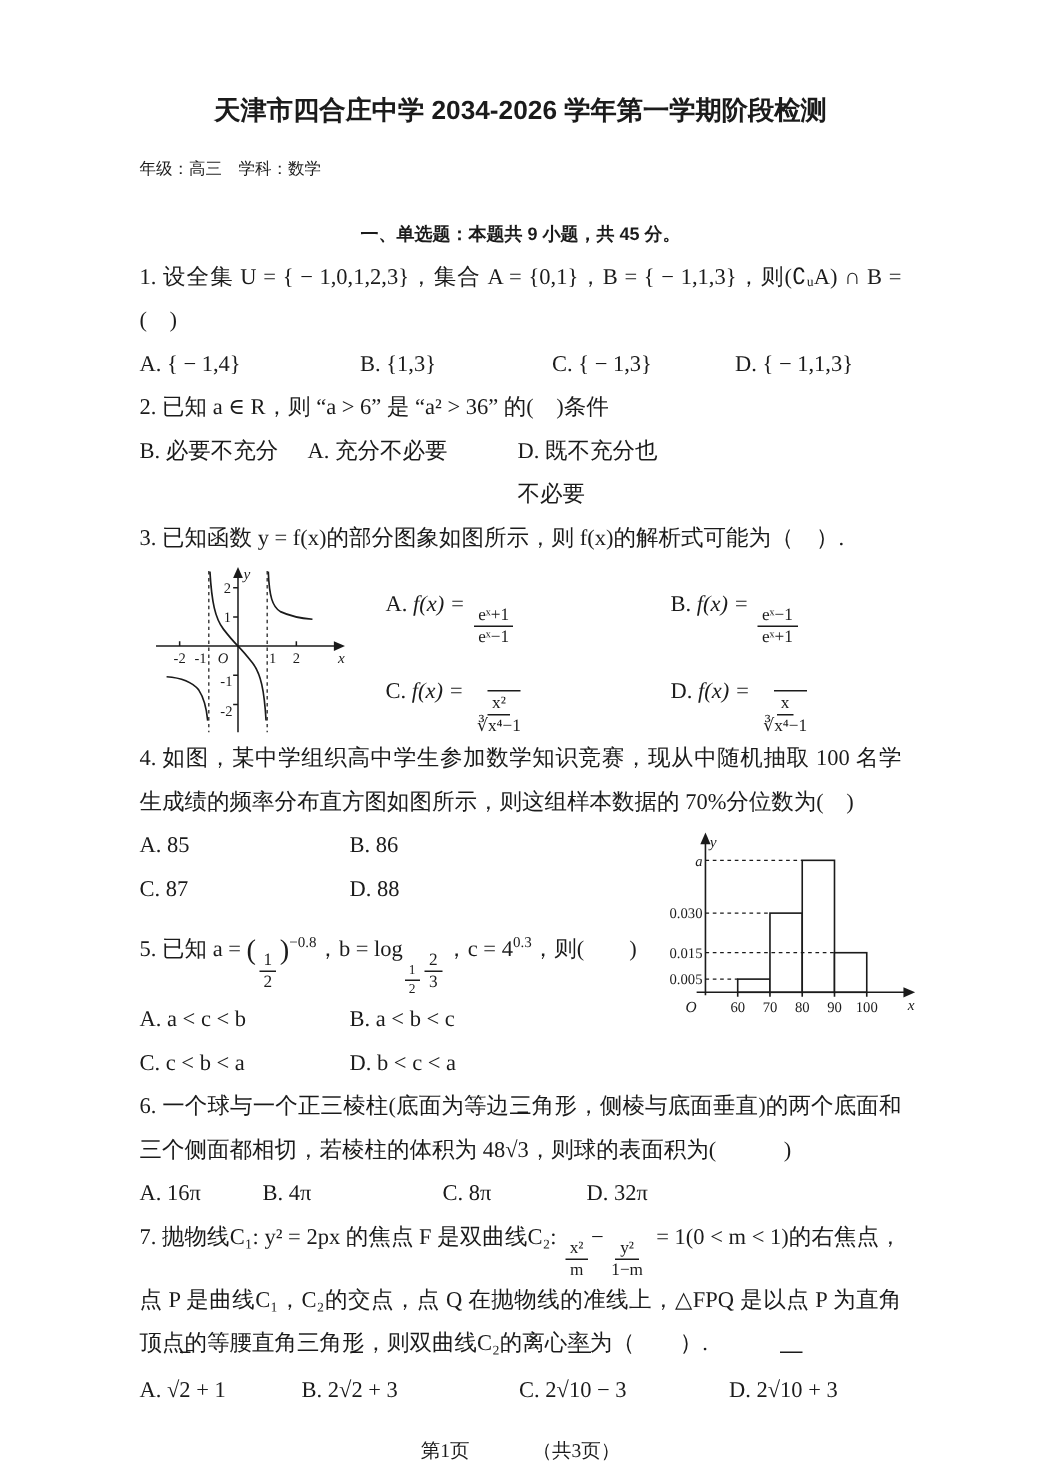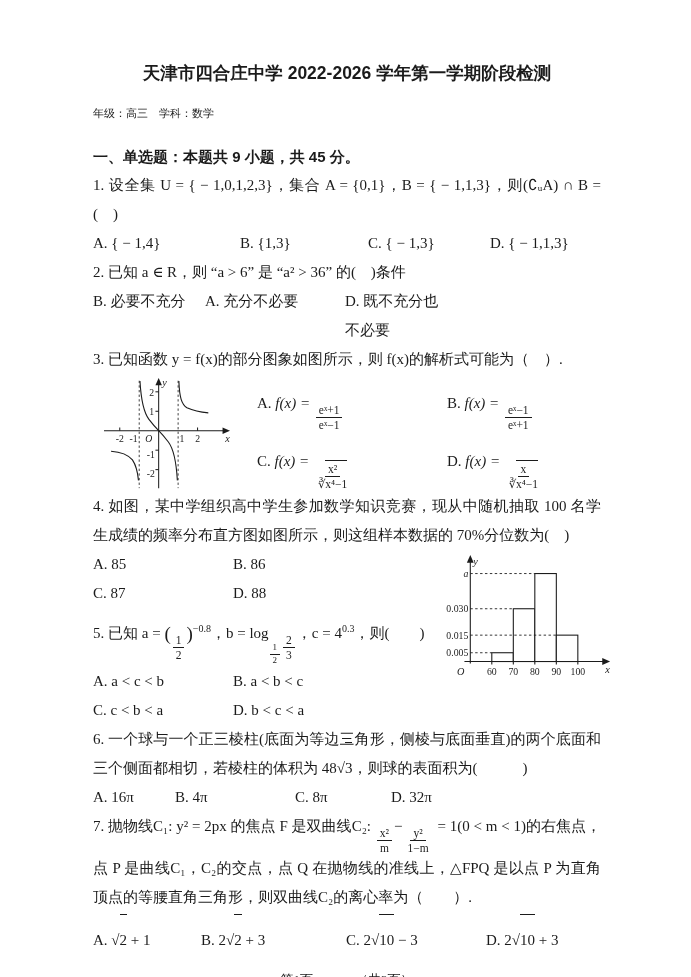--- a/index.html
+++ b/index.html
@@ -18,27 +18,27 @@
     font-size:17.5px; font-weight:700; text-align:center;
     margin:0; line-height:26px;
     font-family:"Liberation Sans","DejaVu Sans",sans-serif;
   }
   .subtitle {
     font-size:11px; font-weight:400; 
     margin:15px 0 0; line-height:24px;
     font-family:"Liberation Sans","DejaVu Sans",sans-serif;
   }
   .section { font-weight:700; margin-top:17px; line-height:29px;
-    font-family:"Liberation Sans","DejaVu Sans",sans-serif; font-size:15px; }
+    font-family:"Liberation Sans","DejaVu Sans",sans-serif; font-size:12px;text-align:center; }
   .qtext { margin:0; line-height:29px; text-align:justify; }
   .optrow { display:grid; line-height:29px; }
   .optrow.q1 { grid-template-columns:147px 128px 122px auto; }
   .optrow.q2 { grid-template-columns:112px 140px 95px auto; }
   .optrow.q6 { grid-template-columns:82px 120px 96px auto; }
-  .optrow.q7 { grid-template-columns:108px 145px 140px auto; margin-top:12px; line-height:32px; }
+  .optrow.q7 { grid-template-columns:108px 145px 140px auto; margin-top:0; line-height:32px; }
   .optgrid2 { display:grid; grid-template-columns:140px 160px; line-height:29px; width:300px; }
   
   .frac { display:inline-flex; flex-direction:column; align-items:center;
     vertical-align:-0.55em; line-height:1.05; font-size:11.5px; margin:0 2px; }
   .frac .num { display:block; padding:1px 3px 1px; border-bottom:1px solid #1b1b1b; white-space:nowrap; }
   .frac .den { display:block; padding:1px 3px 0; white-space:nowrap; }
   .frac.tiny { font-size:9px; vertical-align:-0.9em; margin:0 1px; }
   sup.exp { font-size:10px; }
   sub.lsub { font-size:10px; }
   .bigp { font-size:19px; vertical-align:-2px; }
@@ -62,21 +62,21 @@
   svg .curve { stroke:#1b1b1b; stroke-width:1.2; fill:none; }
   svg .dash { stroke:#1b1b1b; stroke-width:0.9; stroke-dasharray:2.5 2.5; fill:none; }
   svg .bar { stroke:#1b1b1b; stroke-width:1.1; fill:#ffffff; }
   svg .arrow { fill:#1b1b1b; stroke:none; }
 </style>
 </head>
 <body>
 
 <div class="page">
 
-  <h1 class="title">天津市四合庄中学 2022-2026 学年第一学期阶段检测</h1>
+  <h1 class="title">天津市四合庄中学 2034-2026 学年第一学期阶段检测</h1>
   <h2 class="subtitle">年级：高三　学科：数学</h2>
 
   <div class="section">一、单选题：本题共 9 小题，共 45 分。</div>
 
   <p class="qtext">1. 设全集 U = { − 1,0,1,2,3}，集合 A = {0,1}，B = { − 1,1,3}，则(∁ᵤA) ∩ B =(　)</p>
   <div class="optrow q1">
     <span>A. { − 1,4}</span>
     <span>B. {1,3}</span>
     <span>C. { − 1,3}</span>
     <span>D. { − 1,1,3}</span>

